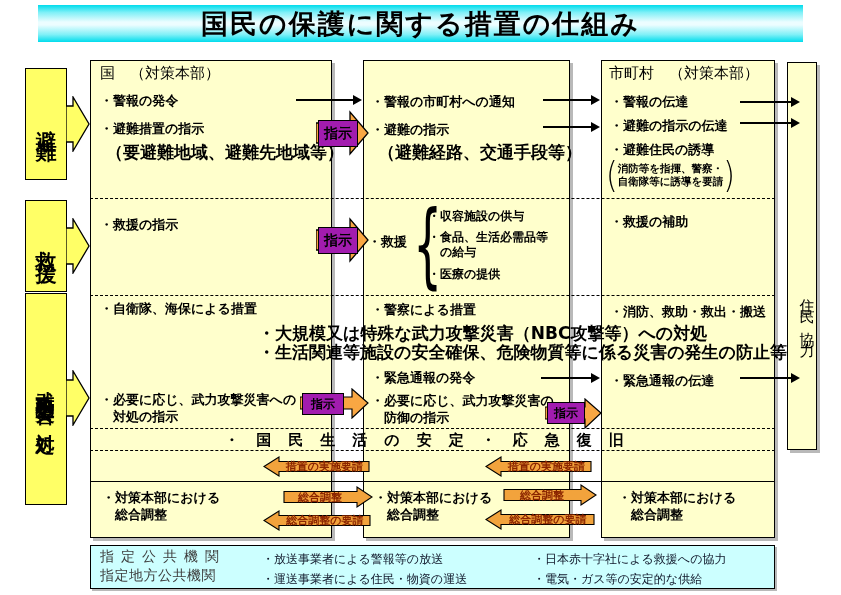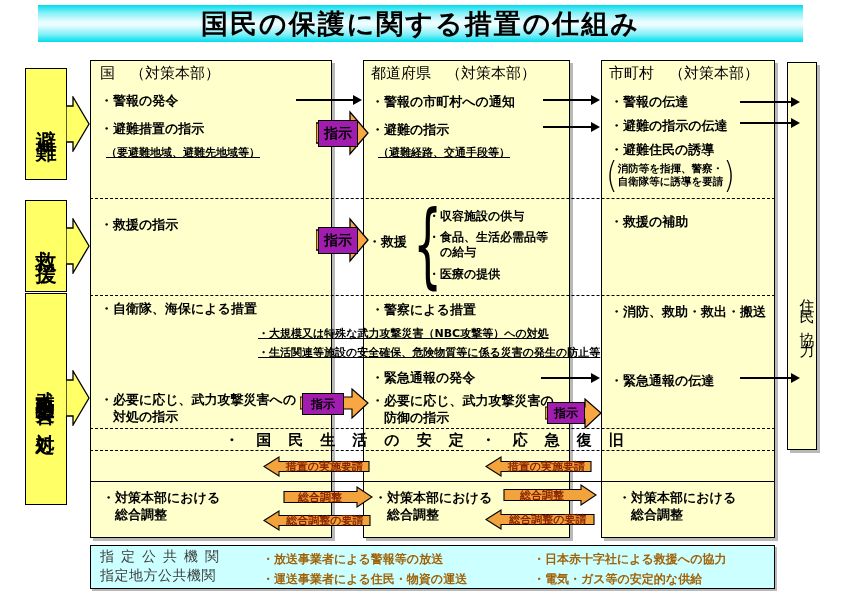--- a/index.html
+++ b/index.html
@@ -13,21 +13,21 @@
   
   .panel{position:absolute;background:#FFFFCC;border:1px solid #000;box-shadow:3px 3px 0 #b9b9b9;box-sizing:border-box;}
   .ylabel{position:absolute;background:#FFFF66;border:1.5px solid #000;box-sizing:border-box;
           display:flex;align-items:center;justify-content:center;
           writing-mode:vertical-rl;text-orientation:mixed;
           font-weight:bold;color:#000;}
   
   .t   {position:absolute;font-size:13px;line-height:17px;font-weight:bold;color:#000;white-space:pre-line;z-index:6;}
   .t12 {position:absolute;font-size:12px;line-height:15px;font-weight:bold;color:#000;white-space:pre-line;z-index:6;}
   .t115{position:absolute;font-size:11.5px;line-height:15px;font-weight:bold;color:#000;white-space:nowrap;z-index:6;}
-  .small{position:absolute;font-size:11px;line-height:19px;font-weight:bold;color:#000;white-space:pre-line;z-index:6;text-decoration:underline;}
+  .small{position:absolute;font-size:17px;line-height:19px;font-weight:bold;color:#000;white-space:pre-line;z-index:6;}
   .hdr {position:absolute;font-size:15px;font-weight:500;color:#000;white-space:nowrap;z-index:6;}
   
   .dash{position:absolute;left:90px;width:685px;height:0;border-top:1px dashed #000;z-index:4;}
   .solid{position:absolute;left:90px;width:685px;height:0;border-top:1px solid #000;z-index:4;}
   
   .harrow{position:absolute;height:1.5px;background:#000;z-index:7;}
   .harrow::after{content:"";position:absolute;right:-8px;top:-4.2px;width:0;height:0;
                  border-left:9px solid #000;border-top:5px solid transparent;border-bottom:5px solid transparent;}
   
   .barrow{position:absolute;z-index:7;}
@@ -43,21 +43,21 @@
   .pnote .par{font-size:30px;font-weight:300;transform:scaleY(1.2);line-height:30px;}
   .pnote .txt{font-size:10.5px;line-height:13px;font-weight:bold;white-space:pre-line;}
   
   #strip-text{position:absolute;left:0;top:0;width:100%;height:100%;display:flex;justify-content:center;
               writing-mode:vertical-rl;text-orientation:mixed;padding-top:116px;box-sizing:border-box;
               font-size:15px;letter-spacing:11px;font-weight:500;}
   
   #bottombox{position:absolute;left:90px;top:545px;width:685px;height:44px;background:#CCFFFF;
              border:1px solid #000;box-shadow:2px 2px 0 #b9b9b9;box-sizing:border-box;}
   .org{position:absolute;font-size:14px;font-weight:400;color:#3d3d3d;white-space:nowrap;z-index:6;}
-  .b12{position:absolute;font-size:12px;font-weight:bold;color:#a16207;white-space:nowrap;z-index:6;}
+  .b12{position:absolute;font-size:12px;font-weight:normal;color:#0f172a;white-space:nowrap;z-index:6;}
   #liferow{position:absolute;left:90px;top:431px;width:685px;text-align:center;
            font-size:15px;font-weight:bold;letter-spacing:17px;z-index:6;}
 </style>
 </head>
 <body>
 
 <div id="canvas">
 
   <div id="title">国民の保護に関する措置の仕組み</div>
 
@@ -91,21 +91,20 @@
   <div class="t" style="left:100px;top:92px;">・警報の発令</div>
   <div class="t" style="left:100px;top:120px;">・避難措置の指示</div>
   <div class="small" style="left:106px;top:143px;">（要避難地域、避難先地域等）</div>
   <div class="t" style="left:100px;top:216px;">・救援の指示</div>
   <div class="t" style="left:100px;top:391px;">・必要に応じ、武力攻撃災害への
 　対処の指示</div>
   <div class="t" style="left:100px;top:300px;">・自衛隊、海保による措置</div>
   <div class="t" style="left:102px;top:489px;">・対策本部における
 　総合調整</div>
 
-  <div class="hdr" style="left:371px;top:64px;">都道府県　（対策本部）</div>
   <div class="t" style="left:371px;top:93px;">・警報の市町村への通知</div>
   <div class="t" style="left:371px;top:121px;">・避難の指示</div>
   <div class="small" style="left:378px;top:143px;">（避難経路、交通手段等）</div>
   <div class="t" style="left:368px;top:233px;">・救援</div>
   <div class="brace" style="left:413px;top:200px;">{</div>
   <div class="t12" style="left:428px;top:209px;">・収容施設の供与</div>
   <div class="t12" style="left:428px;top:230px;">・食品、生活必需品等
 　の給与</div>
   <div class="t12" style="left:428px;top:267px;">・医療の提供</div>
   <div class="t" style="left:371px;top:301px;">・警察による措置</div>

